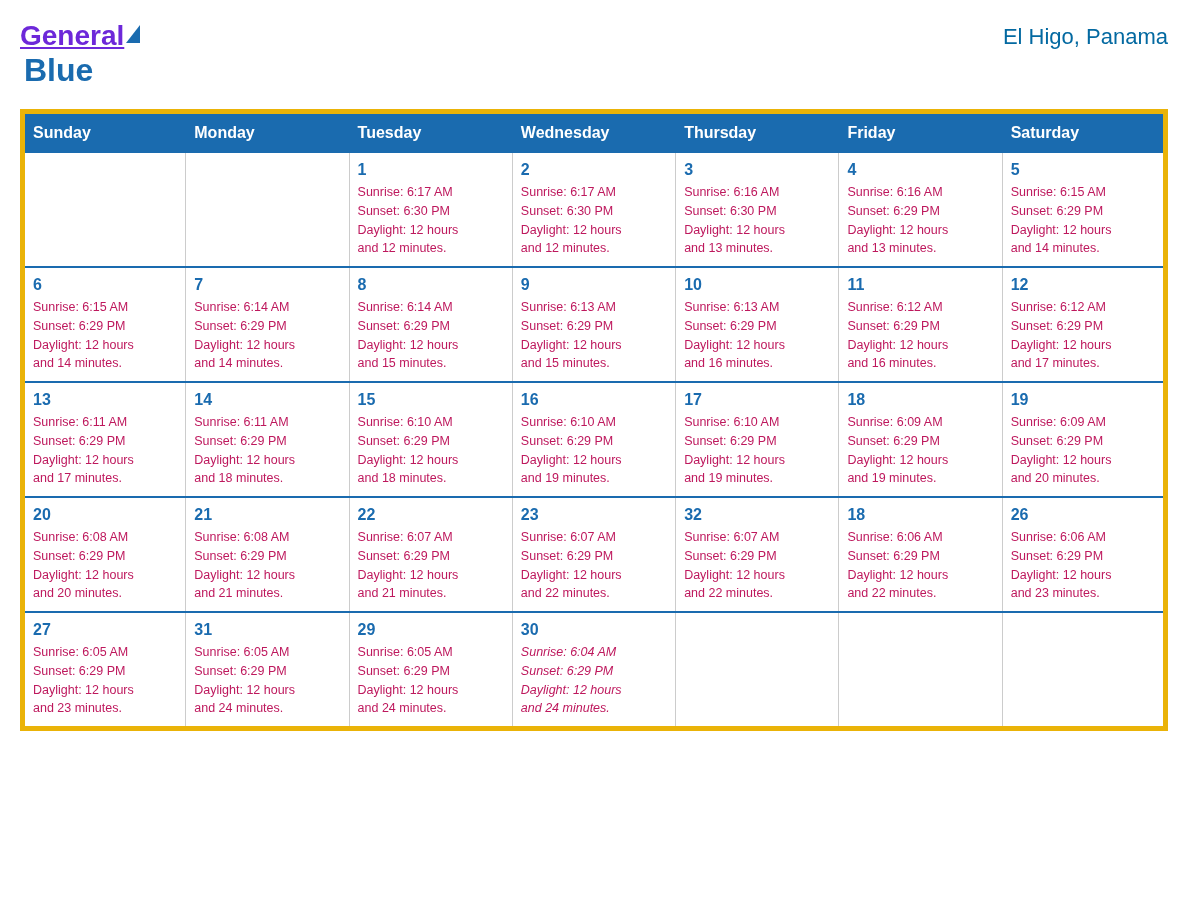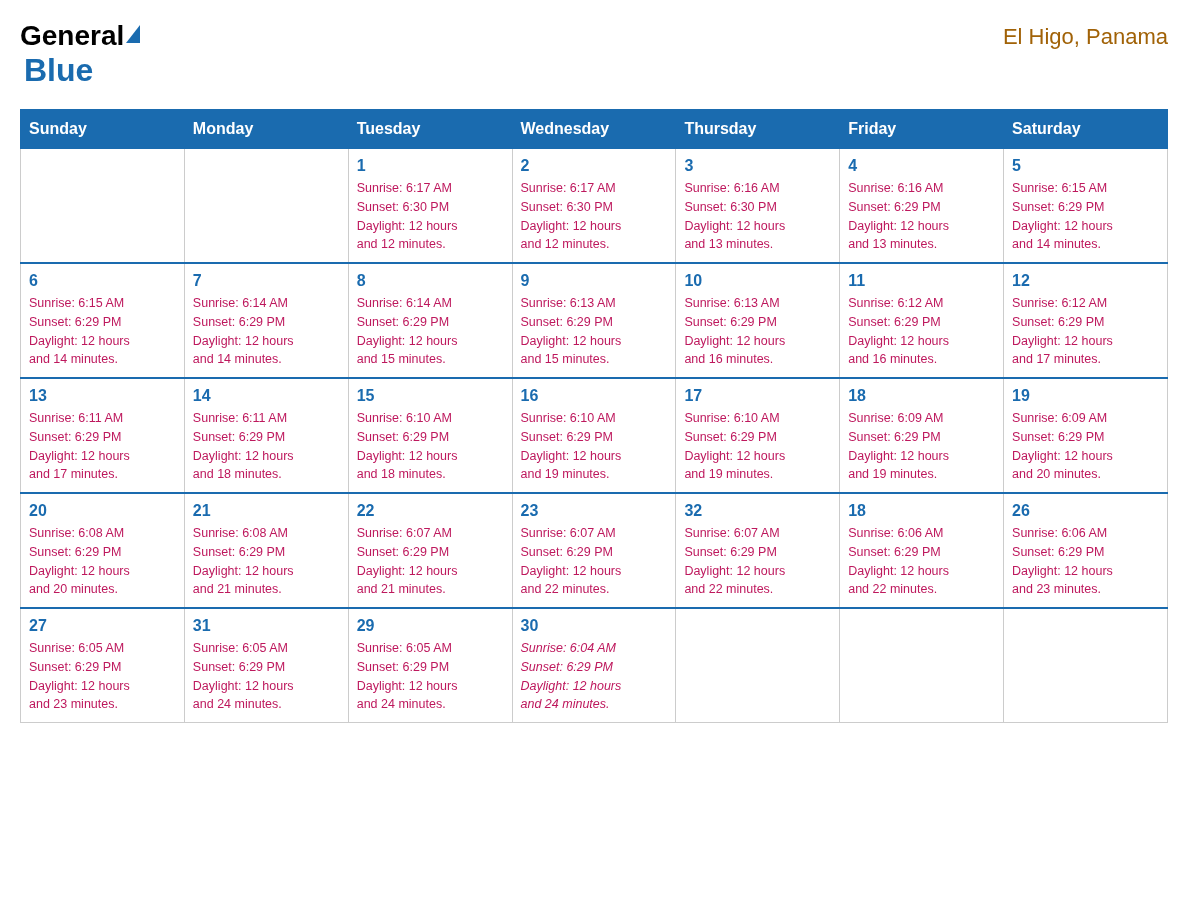--- a/index.html
+++ b/index.html
@@ -21,21 +21,22 @@
       flex-direction: column;
       align-items: flex-start;
     }
     .logo-text {
       display: flex;
       align-items: center;
     }
     .logo-general {
       font-size: 28px;
       font-weight: bold;
-      color: #000000;
+      color: #6d28d9;
+      text-decoration: underline;
     }
     .logo-blue-container {
       display: flex;
       align-items: center;
     }
     .logo-arrow {
       width: 0;
       height: 0;
       border-left: 14px solid transparent;
       border-bottom: 18px solid #1a6baf;
@@ -52,27 +53,27 @@
       text-align: right;
     }
     .calendar-title {
       font-size: 52px;
       font-weight: normal;
       color: #333;
       line-height: 1.1;
     }
     .calendar-subtitle {
       font-size: 22px;
-      color: #a16207;
+      color: #0369a1;
       margin-top: 4px;
     }
     .calendar-table {
       width: 100%;
       border-collapse: collapse;
-      border: 1px solid #eab308;
+      border: 5px solid #eab308;
     }
     .calendar-table th {
       background-color: #1a6baf;
       color: #fff;
       font-size: 16px;
       font-weight: bold;
       padding: 10px 8px;
       text-align: left;
       border: 1px solid #1a6baf;
     }

